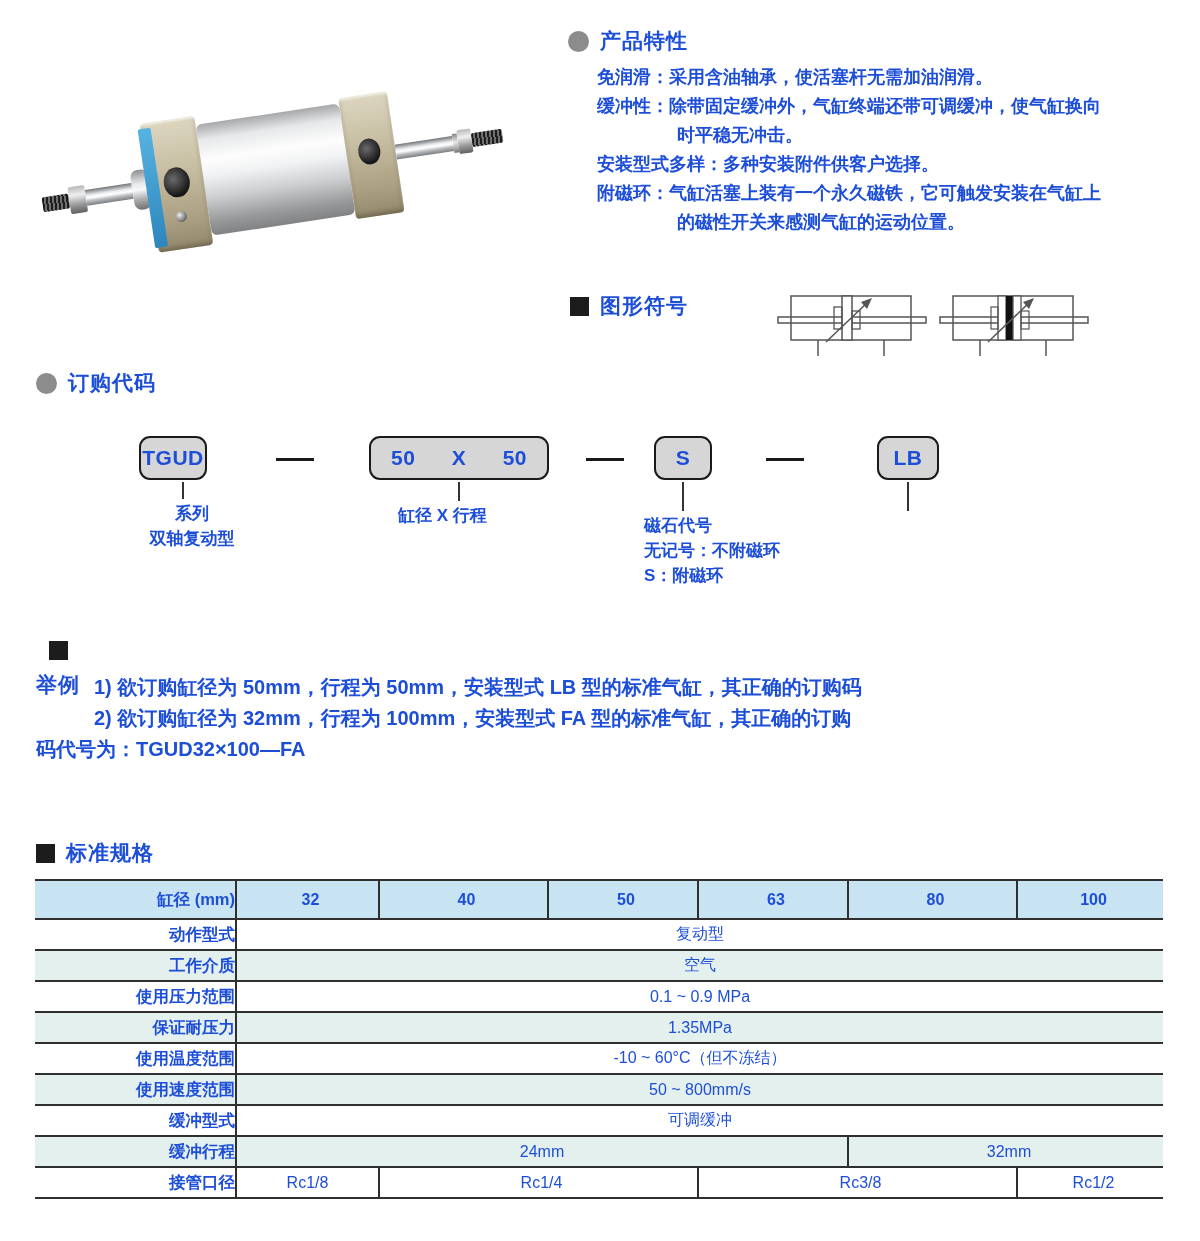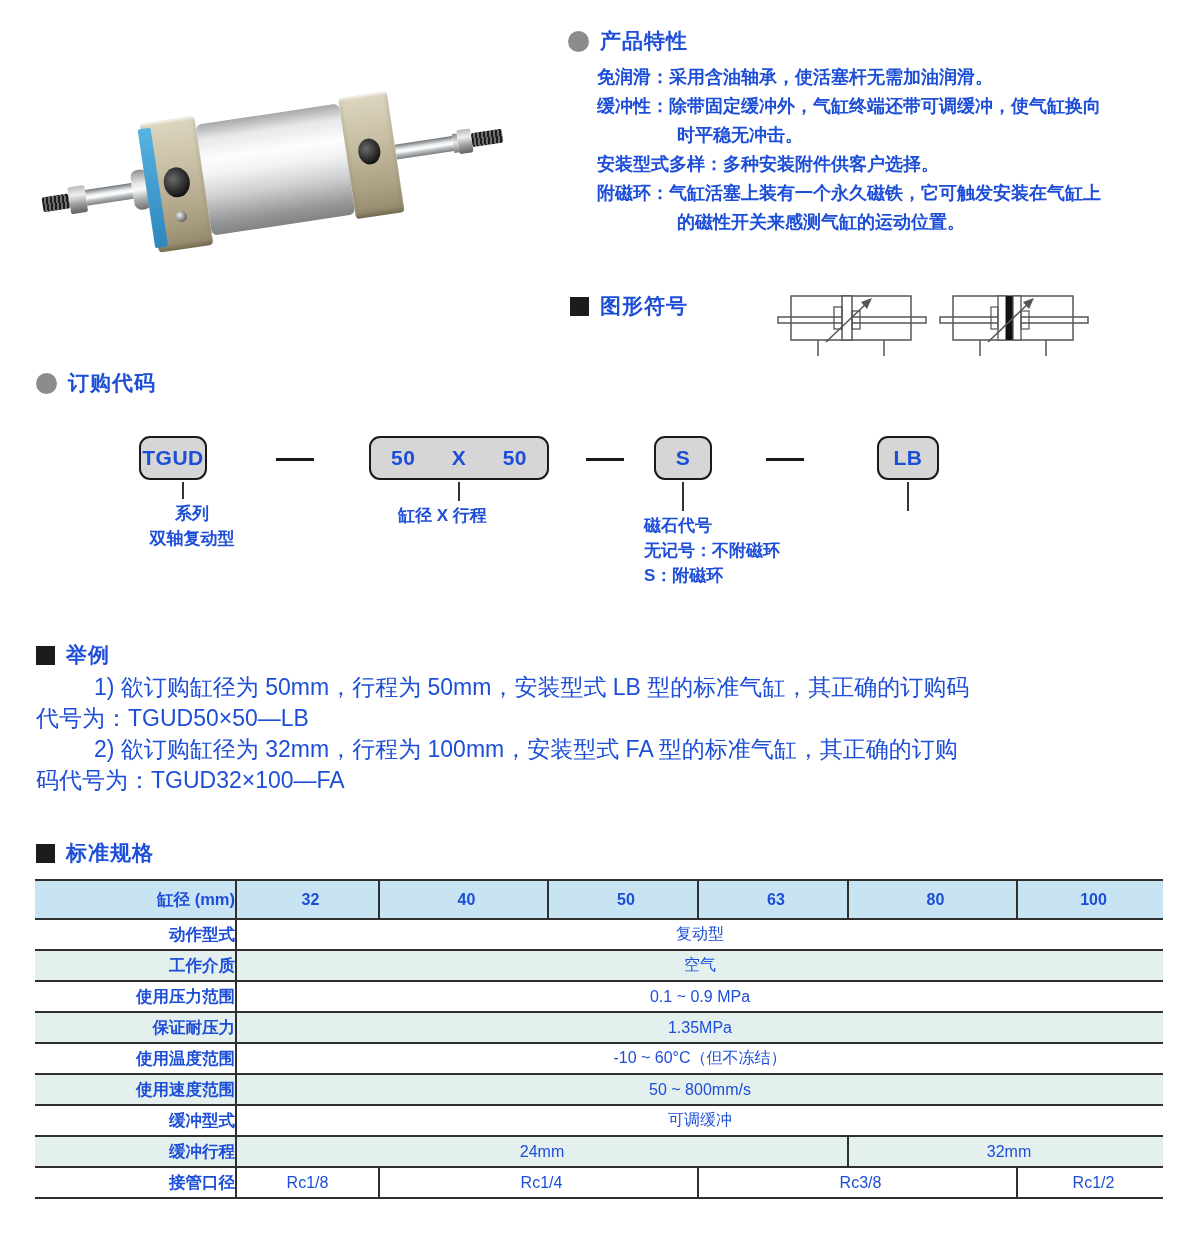--- a/index.html
+++ b/index.html
@@ -71,23 +71,23 @@
   .cl2 { left:458px; top:482px; height:19px; }
   .cl3 { left:682px; top:482px; height:29px; }
   .cl4 { left:907px; top:482px; height:29px; }
   .callout { position:absolute; font-size:17px; font-weight:600; line-height:25px; white-space:nowrap; }
   .co-series { left:126px; top:501px; width:132px; text-align:center; }
   .co-size   { left:398px; top:503px; }
   .co-magnet { left:644px; top:513px; }
   .co-mount  { left:875px; top:513px; }
 
   
-  .examples-head { left:36px; top:641px; }
+  .examples-head { left:36px; top:641px;flex-direction:column; }
   .examples { position:absolute; left:36px; top:672px; width:830px; }
-  .ex-line { font-size:23px; font-weight:400; line-height:31px; white-space:nowrap; }
+  .ex-line { font-size:20px; font-weight:700; line-height:31px; white-space:nowrap; }
   .ex-line.ind { padding-left:58px; }
 
   
   .spec-head { left:36px; top:839px; }
   table.spec { position:absolute; left:35px; top:879px; width:1128px;
                border-collapse:collapse; table-layout:fixed; }
   .spec th, .spec td { border-top:2.5px solid #2f2f2f; height:31px; padding:0;
                        font-size:16px; overflow:hidden; white-space:nowrap; }
   .spec tr.hdr th { height:39px; background:#c8e4f2; }
   .spec tr.last td { border-bottom:2.5px solid #2f2f2f; }
@@ -202,21 +202,20 @@
     <div>无记号：不附磁环</div>
     <div>S：附磁环</div>
   </div>
 
   <div class="sec-head examples-head">
     <span class="sq"></span>
     <span>举例</span>
   </div>
   <div class="examples">
     <div class="ex-line ind">1) 欲订购缸径为 50mm，行程为 50mm，安装型式 LB 型的标准气缸，其正确的订购码</div>
-    <div class="ex-line">代号为：TGUD50×50—LB</div>
     <div class="ex-line ind">2) 欲订购缸径为 32mm，行程为 100mm，安装型式 FA 型的标准气缸，其正确的订购</div>
     <div class="ex-line">码代号为：TGUD32×100—FA</div>
   </div>
 
   <div class="sec-head spec-head">
     <span class="sq"></span>
     <span>标准规格</span>
   </div>
 
   <table class="spec">

